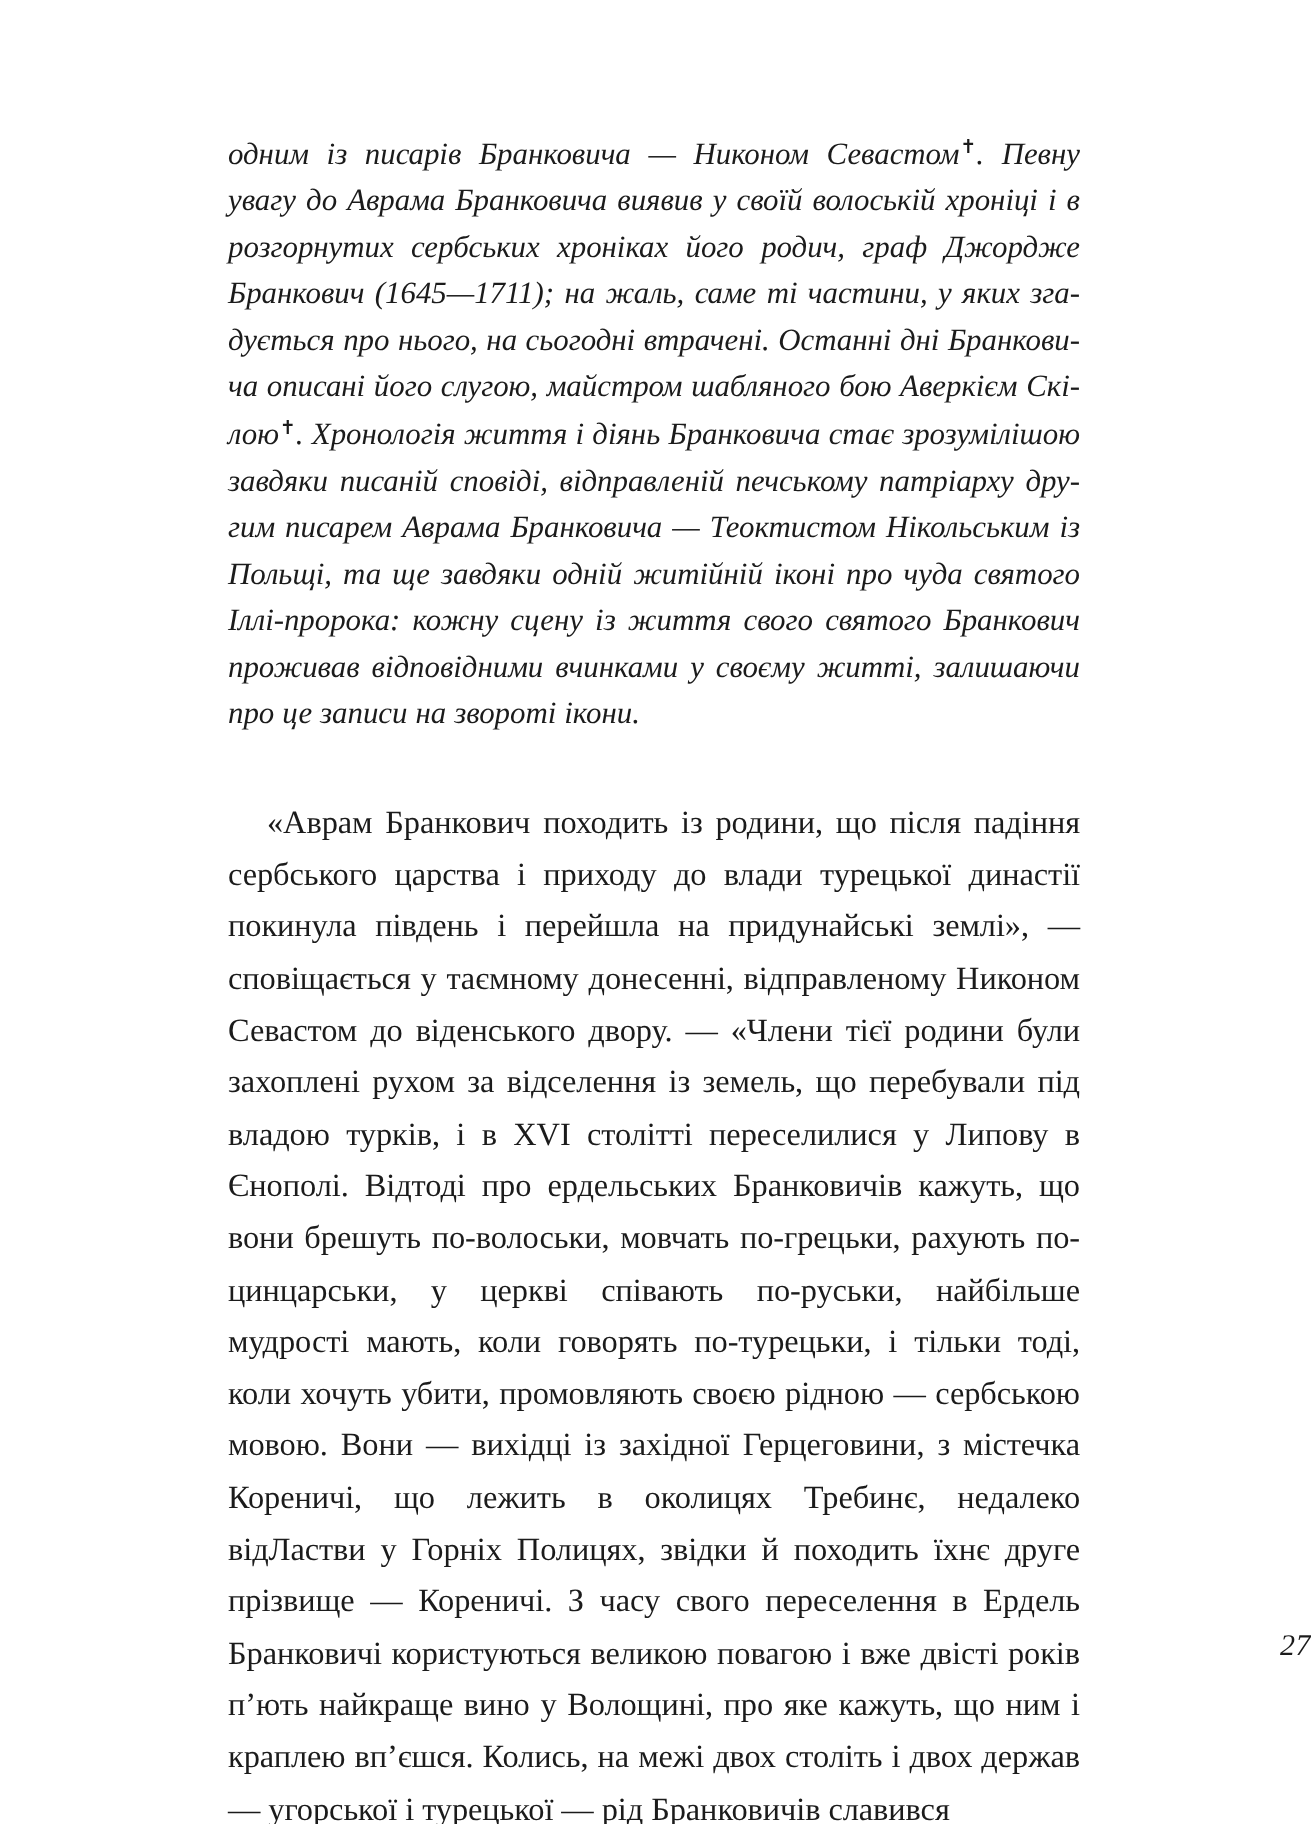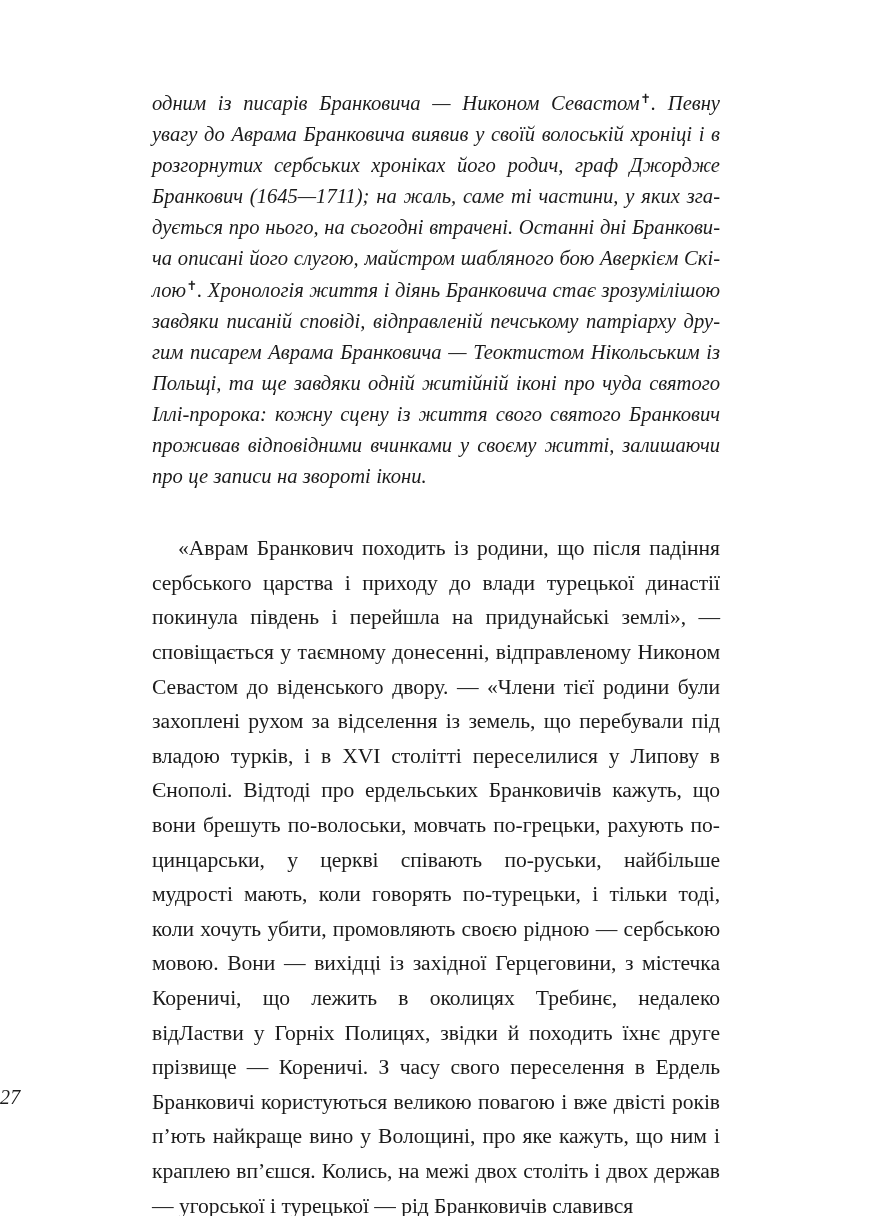--- a/index.html
+++ b/index.html
@@ -69,21 +69,21 @@
     line-height: 0;
     padding-left: 0.5px;
     letter-spacing: 0;
   }
 
   .folio {
     position: absolute;
     left: 0;
     right: 0;
     top: 1086px;
-    text-align: left;
+    text-align: right;
     font-style: italic;
     font-size: 20px;
     color: #1b1b1b;
     letter-spacing: 0.3px;
   }
 </style>
 </head>
 <body>
 
 <div class="page">

